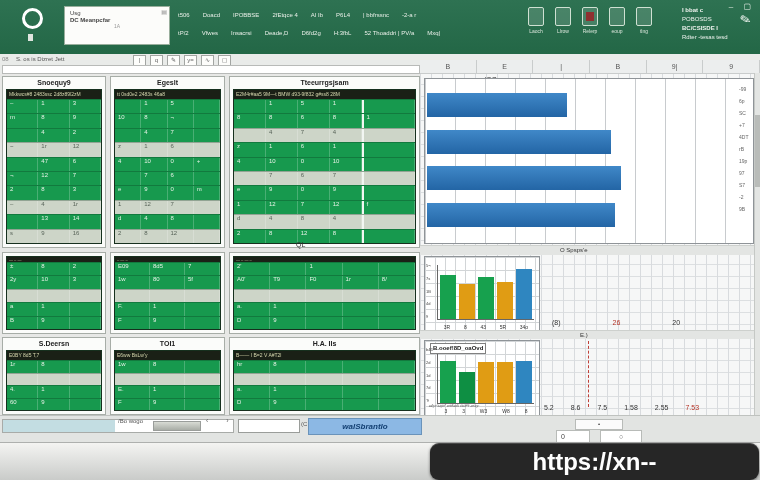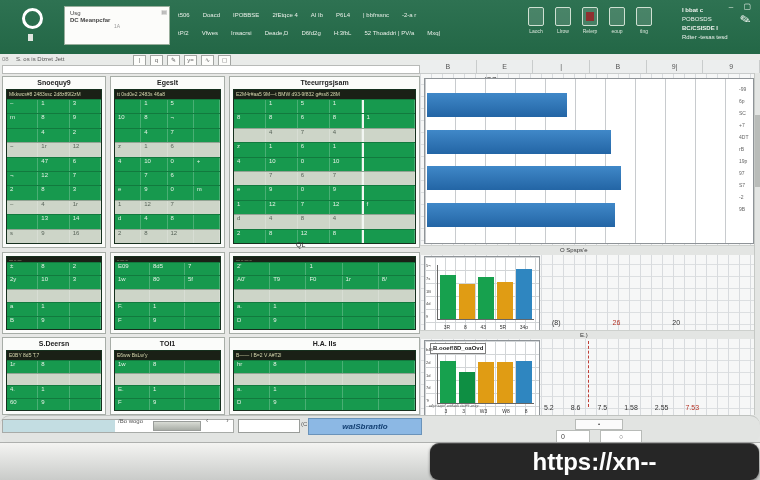--- a/index.html
+++ b/index.html
@@ -85,21 +85,21 @@
   .gt .hd{height:9px;min-height:9px;background:#1a2016;color:#d6d7ae;font-size:5px;line-height:9px;padding:0 2px;white-space:nowrap;overflow:hidden;}
   .mid .hd{height:5px;min-height:5px;font-size:4px;line-height:5px;}
   .tbody{flex:1;display:flex;flex-direction:column;}
   .trow{flex:1;display:flex;color:#e6f2e6;font-size:6px;border-top:1px solid rgba(8,52,28,.3);}
   .trow span{flex:1;padding-left:3px;border-right:1px solid rgba(255,255,255,.22);overflow:hidden;}
   .trow.light{background:#cdd5c8;color:#59655a;}
   .wideLast .trow span:last-child{flex:1.7;border-left:2px solid #f2f6f2;}
   .ql{position:absolute;left:296px;top:167px;font-size:7px;color:#333;}
 
   
-  .bbar{position:absolute;left:0;top:415px;width:760px;height:27px;background:#e2e4e2;border-top:1px solid #bfc2bf;border-radius:10px;}
+  .bbar{position:absolute;left:0;top:415px;width:760px;height:27px;background:#e2e4e2;border-top:1px solid #bfc2bf;}
   .hscroll{position:absolute;left:2px;top:3px;width:230px;height:12px;background:#fff;border:1px solid #a8aba8;}
   .blueseg{position:absolute;left:0;top:0;height:100%;width:112px;background:#c3dde2;}
   .htext{position:absolute;left:118px;top:2px;font-size:6px;color:#555;}
   .hthumb{position:absolute;left:150px;top:1px;width:46px;height:8px;background:linear-gradient(#d8dbd4,#a9ada6);border:1px solid #9a9d9a;}
   .harrows{position:absolute;left:206px;top:1px;font-size:7px;color:#666;letter-spacing:8px;}
   .cellbox{position:absolute;left:238px;top:3px;width:60px;height:12px;background:#fff;border:1px solid #9a9d9a;}
   .paren{position:absolute;left:301px;top:5px;font-size:6px;color:#555;}
   .bluetab{position:absolute;left:308px;top:2px;width:112px;height:15px;background:#8cb8e4;border:1px solid #6a93ba;color:#123f72;font-weight:bold;font-style:italic;font-size:8px;text-align:center;line-height:15px;}
   .dotcell{position:absolute;left:575px;top:3px;width:46px;height:9px;border:1px solid #b8bbb8;background:#fbfbfb;text-align:center;font-size:6px;line-height:8px;color:#333;}
   .zcell{position:absolute;left:556px;top:14px;width:28px;height:11px;border:1px solid #b8bbb8;background:#fff;font-size:7px;line-height:11px;color:#444;padding-left:4px;}

